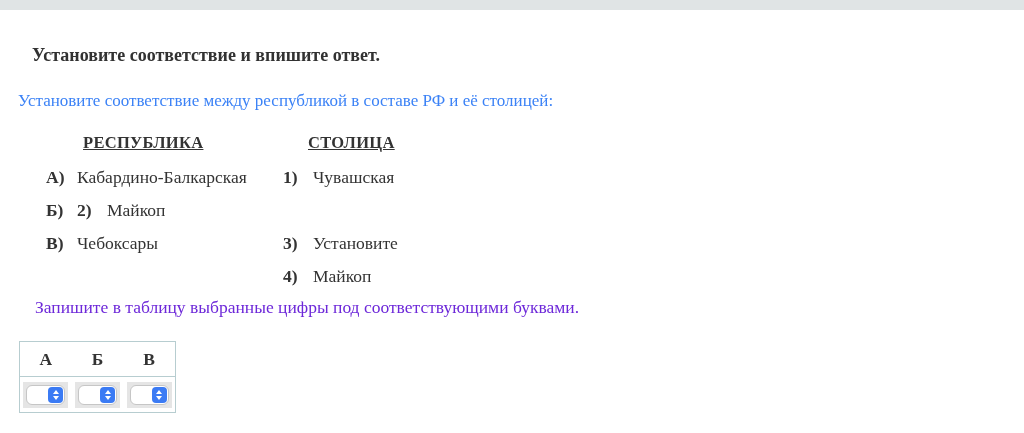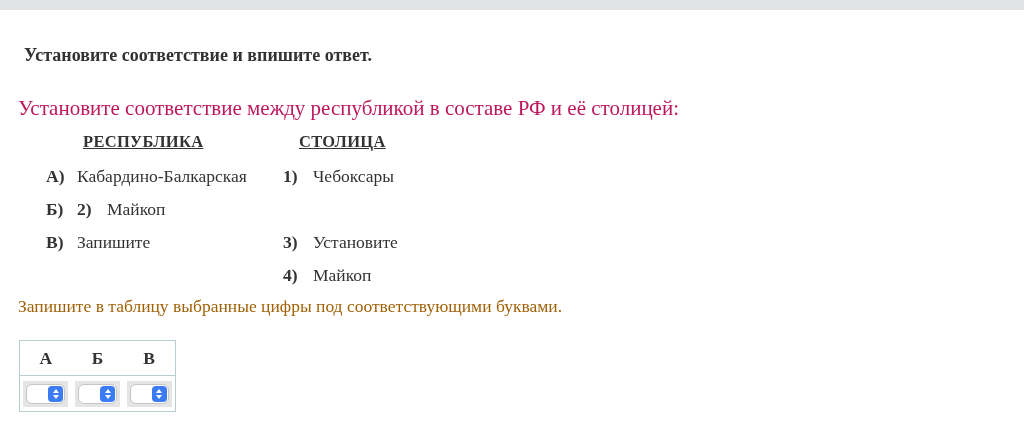--- a/index.html
+++ b/index.html
@@ -17,65 +17,65 @@
     background: #e0e4e5;
   }
   .content {
     padding: 18px 18px 0 18px;
   }
   .q-title {
     font-size: 18px;
     font-weight: bold;
     color: #323232;
     margin-top: 17px;
-    margin-left: 6px;
+    margin-left: 14px;
   }
   .q-instruction {
-    margin-top: 29px;
-    font-size: 21px;
+    margin-top: 21px;
+    font-size: 17px;
     line-height: 27px;
-    color: #be185d;
+    color: #3b82f6;
   }
   .match-headers {
     position: relative;
     height: 20px;
-    margin-top: 10px;
+    margin-top: 19px;
   }
   .match-headers .hdr {
     position: absolute;
     top: 0;
     font-weight: bold;
     font-size: 16.5px;
     text-decoration: underline;
     color: #333333;
     letter-spacing: 0.3px;
   }
   .hdr-left { left: 65px; }
-  .hdr-right { left: 281px; }
+  .hdr-right { left: 290px; }
   .match-rows { margin-top: 8px; }
   .match-row {
     display: flex;
     height: 33px;
     align-items: center;
     font-size: 17.5px;
   }
   .m-letter {
     margin-left: 28px;
     width: 31px;
     font-weight: bold;
     flex: 0 0 auto;
   }
   .m-left-text { width: 206px; flex: 0 0 auto; }
   .m-num { width: 30px; font-weight: bold; flex: 0 0 auto; }
   .m-right-text { flex: 0 0 auto; }
   .q-note {
     margin-top: 4px;
     font-size: 17.5px;
-    color: #a16207;
-    margin-left: 0px;
+    color: #6d28d9;
+    margin-left: 17px;
   }
   .answer-table {
     margin-top: 23px;
     margin-left: 1px;
     width: 157px;
     border: 1px solid #b7cdd0;
   }
   .answer-header-row {
     display: flex;
     height: 35px;
@@ -167,30 +167,30 @@
   <div class="match-headers">
     <span class="hdr hdr-left">РЕСПУБЛИКА</span>
     <span class="hdr hdr-right">СТОЛИЦА</span>
   </div>
 
   <div class="match-rows">
     <div class="match-row">
       <span class="m-letter">А)</span>
       <span class="m-left-text">Кабардино-Балкарская</span>
       <span class="m-num">1)</span>
-      <span class="m-right-text">Чебоксары</span>
+      <span class="m-right-text">Чувашская</span>
     </div>
     <div class="match-row">
       <span class="m-letter">Б)</span>
       <span class="m-num">2)</span>
       <span class="m-right-text">Майкоп</span>
     </div>
     <div class="match-row">
       <span class="m-letter">В)</span>
-      <span class="m-left-text">Запишите</span>
+      <span class="m-left-text">Чебоксары</span>
       <span class="m-num">3)</span>
       <span class="m-right-text">Установите</span>
     </div>
     <div class="match-row">
       <span class="m-letter"></span>
       <span class="m-left-text"></span>
       <span class="m-num">4)</span>
       <span class="m-right-text">Майкоп</span>
     </div>
   </div>

